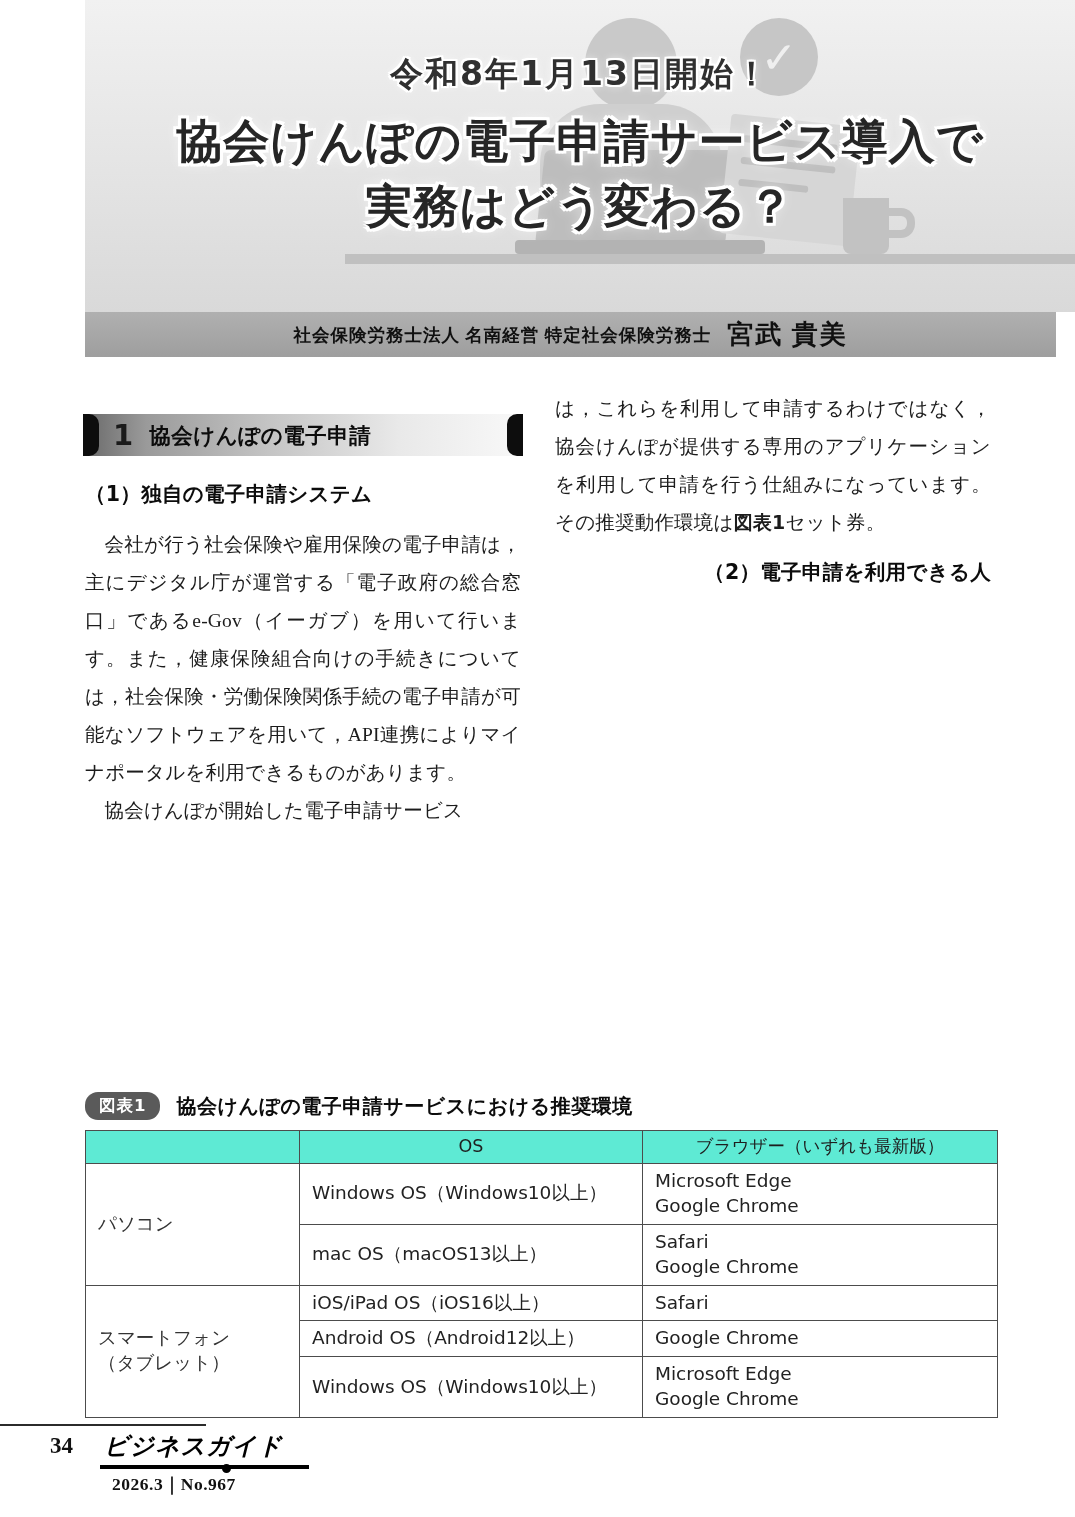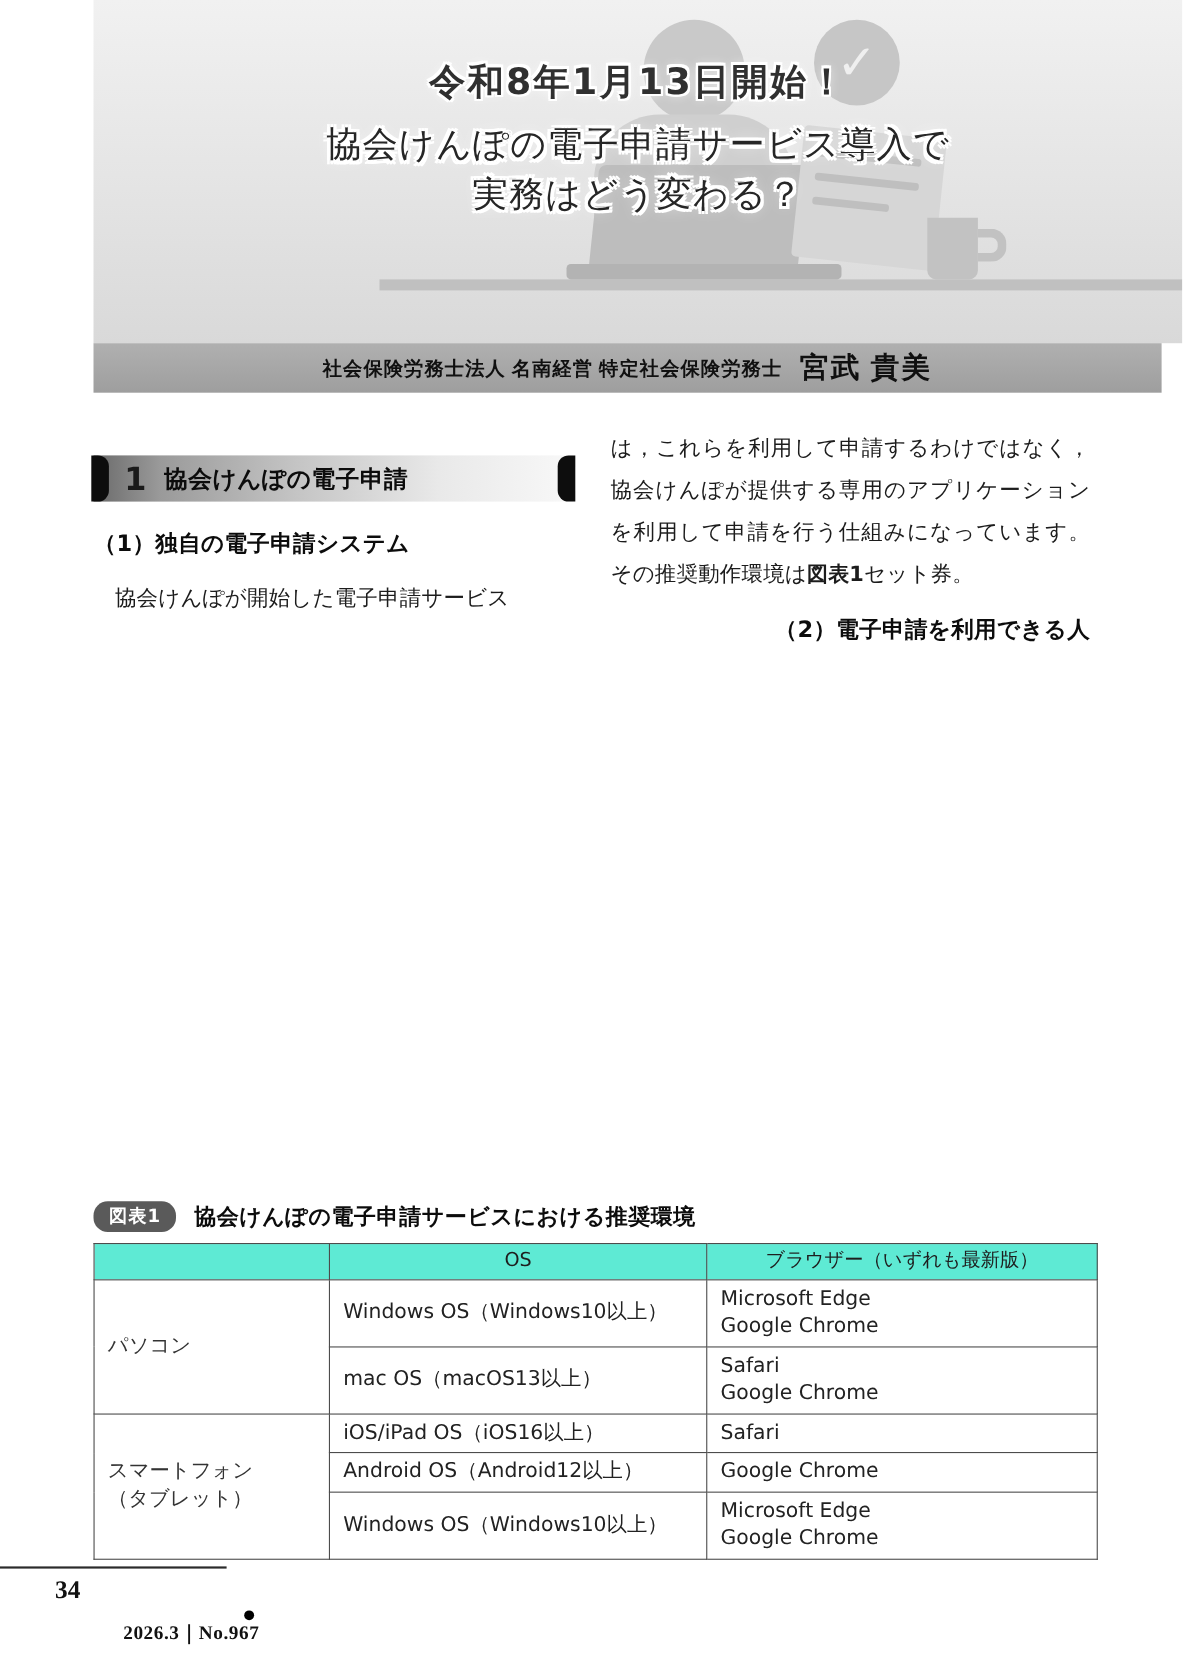--- a/index.html
+++ b/index.html
@@ -47,22 +47,22 @@
   .kicker {
     font-size: 33px;
     font-weight: bold;
     color: #303030;
     letter-spacing: 2px;
     text-shadow: -2px -2px 0 #fff, 2px -2px 0 #fff, -2px 2px 0 #fff, 2px 2px 0 #fff,
                  -2px 0 0 #fff, 2px 0 0 #fff, 0 -2px 0 #fff, 0 2px 0 #fff, 0 0 10px rgba(255,255,255,.95);
     margin-bottom: 12px;
   }
   .main-title {
-    font-size: 32px;
-    font-weight: normal;
+    font-size: 46px;
+    font-weight: bold;
     color: #262626;
     letter-spacing: 1px;
     line-height: 1.42;
     text-shadow: -3px -3px 0 #fff, 3px -3px 0 #fff, -3px 3px 0 #fff, 3px 3px 0 #fff,
                  -3px 0 0 #fff, 3px 0 0 #fff, 0 -3px 0 #fff, 0 3px 0 #fff, 0 0 14px rgba(255,255,255,.95);
   }
 
   .author-bar {
     position: absolute;
     left: 85px; top: 312px;
@@ -254,20 +254,21 @@
 
     <div class="col">
 
       <div class="section-bar">
         <span class="section-number">1</span>
         <span class="section-title">協会けんぽの電子申請</span>
       </div>
 
       <div class="sub-title">（1）独自の電子申請システム</div>
 
+      <p class="body-p indent">会社が行う社会保険や雇用保険の電子申請は，主にデジタル庁が運営する「電子政府の総合窓口」であるe-Gov（イーガブ）を用いて行います。また，健康保険組合向けの手続きについては，社会保険・労働保険関係手続の電子申請が可能なソフトウェアを用いて，API連携によりマイナポータルを利用できるものがあります。</p>
       <p class="body-p indent">協会けんぽが開始した電子申請サービス</p>
     </div>
 
     <div class="col">
       <p class="body-p"><span>は，これらを利用して申請するわけではなく，協会けんぽが提供する専用のアプリケーションを利用して申請を行う仕組みになっています。その推奨動作環境は</span><span class="bold-ref">図表1</span><span>セット券。</span></p>
 
       <div class="sub-title sub-title-right">（2）電子申請を利用できる人</div>
 
     </div>
 
@@ -318,16 +319,17 @@
           <td>Windows OS（Windows10以上）</td>
           <td class="pre-line">Microsoft Edge
 Google Chrome</td>
         </tr>
       </tbody>
     </table>
   </div>
 
   <div class="footer-rule"></div>
   <div class="page-number">34</div>
+  <div class="magazine-logo">ビジネスガイド</div>
   <div class="logo-dot"></div>
   <div class="issue-line">2026.3｜No.967</div>
 
 </div>
 
 </body></html>

